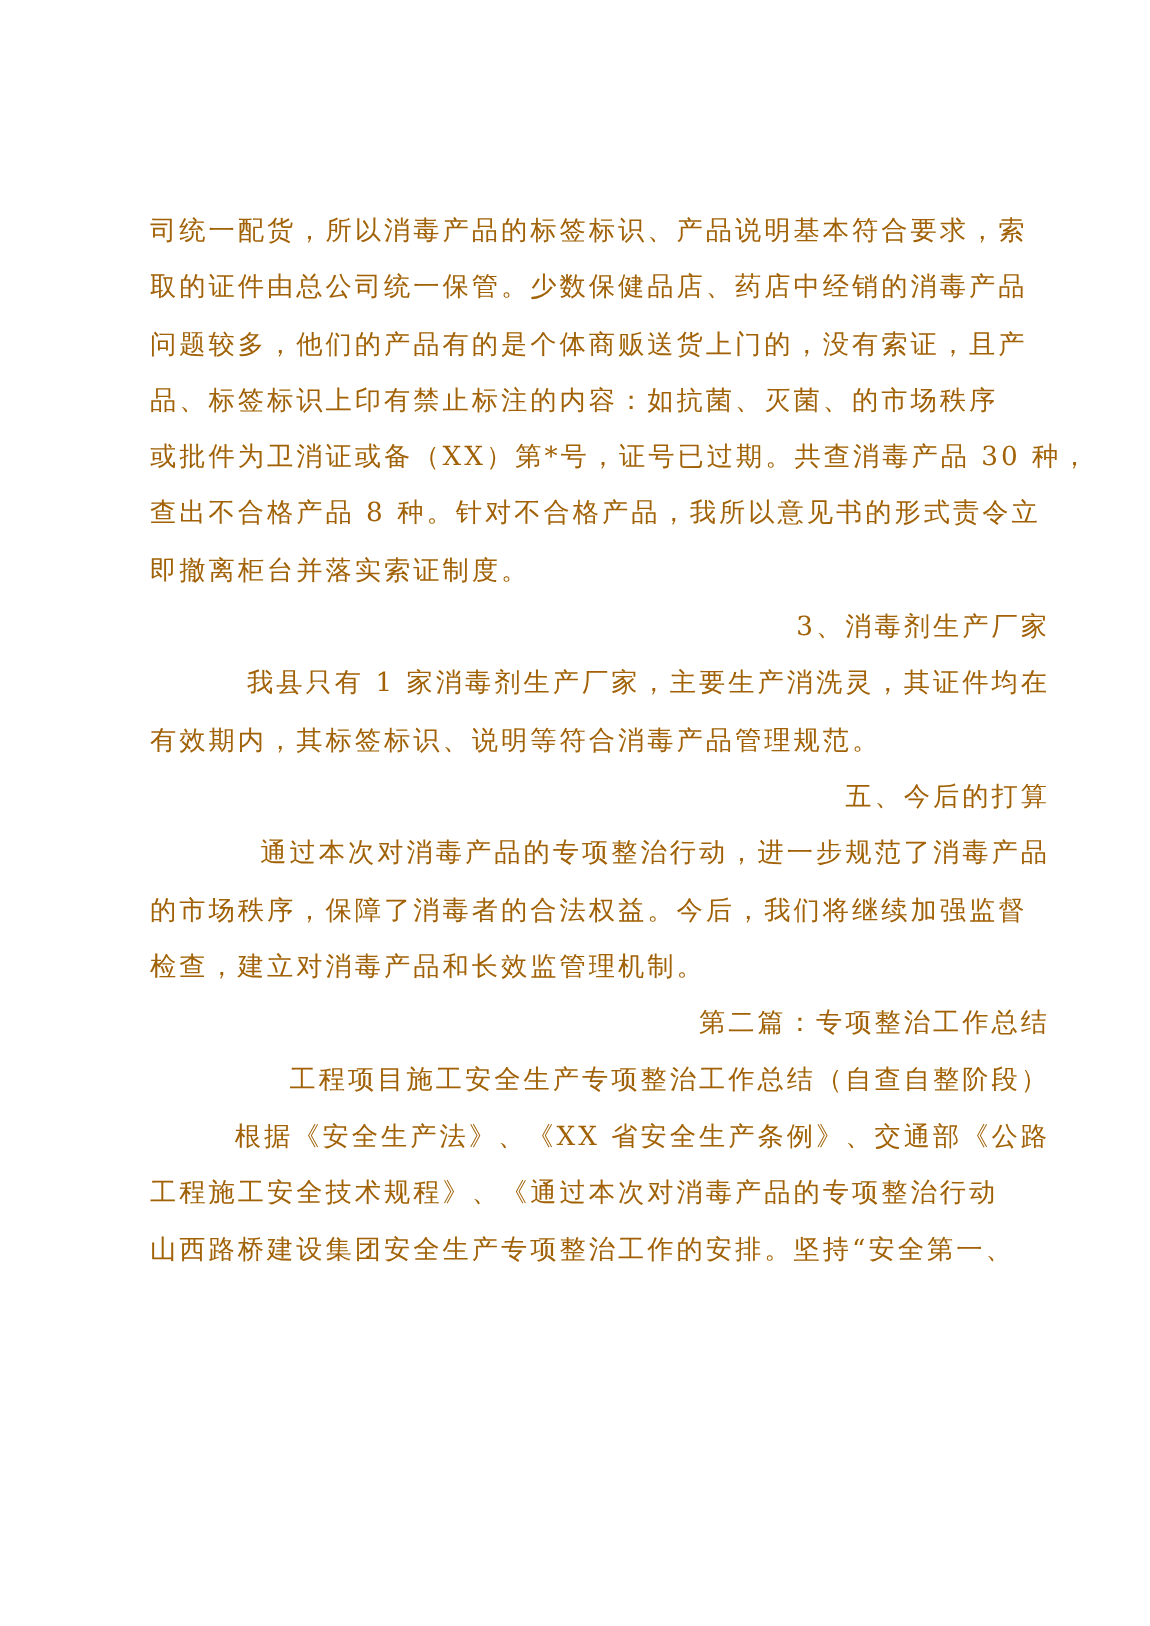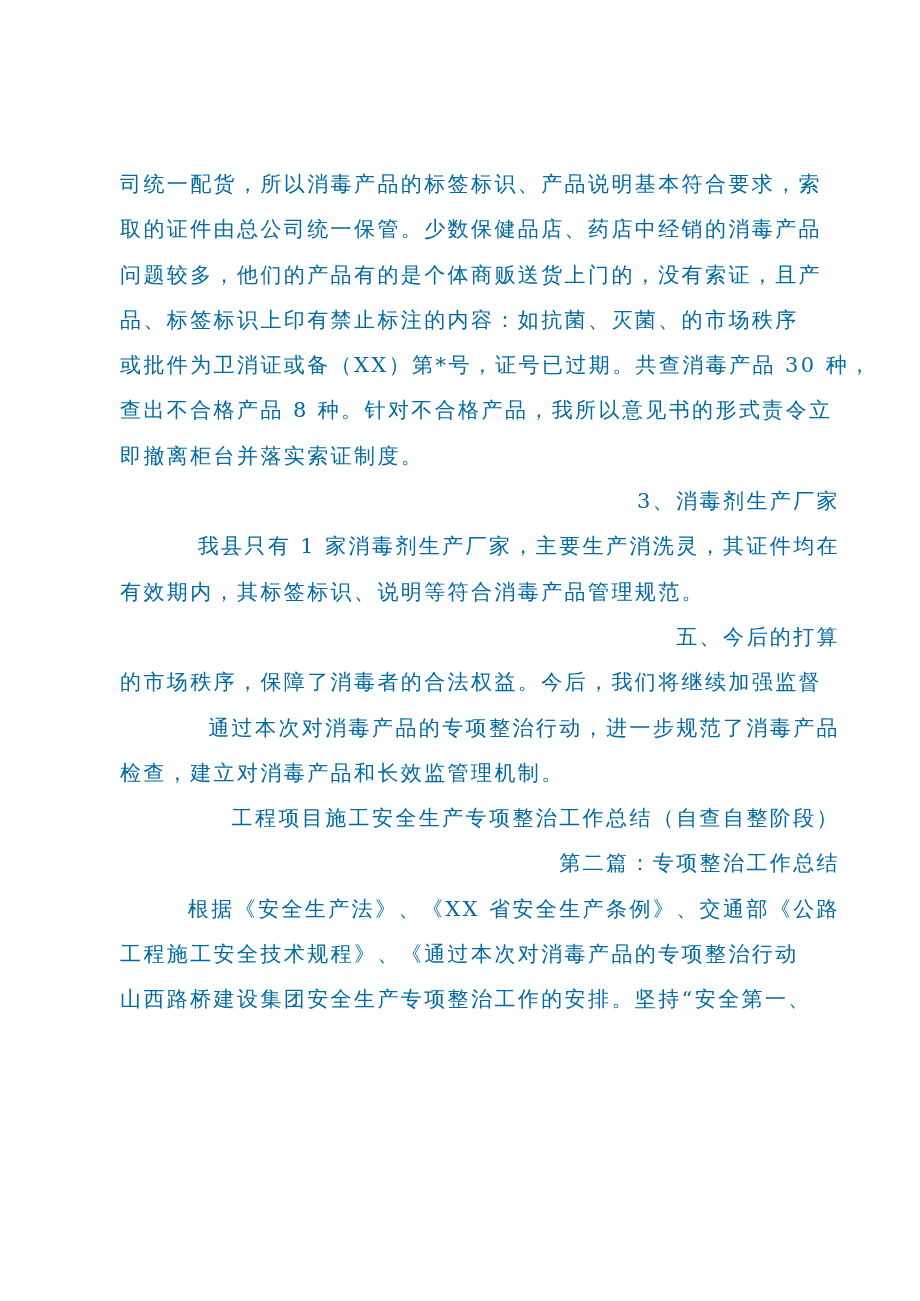--- a/index.html
+++ b/index.html
@@ -22,21 +22,21 @@
       background: #ffffff;
     }
     .body-text {
       position: absolute;
       left: 120px;
       top: 162px;
       width: 720px;
       font-family: "DejaVu Serif", "Liberation Serif", serif;
       font-size: 21px;
       line-height: 45.3px;
-      color: #0369a1;
+      color: #a16207;
       letter-spacing: 2.4px;
     }
     .line {
       display: block;
       white-space: nowrap;
       height: 45.3px;
     }
     .line.indent {
       padding-left: 48px;
       text-align: right;
@@ -51,22 +51,22 @@
     <span class="line">取的证件由总公司统一保管。少数保健品店、药店中经销的消毒产品</span>
     <span class="line">问题较多，他们的产品有的是个体商贩送货上门的，没有索证，且产</span>
     <span class="line">品、标签标识上印有禁止标注的内容：如抗菌、灭菌、的市场秩序</span>
     <span class="line">或批件为卫消证或备（XX）第*号，证号已过期。共查消毒产品 30 种，</span>
     <span class="line">查出不合格产品 8 种。针对不合格产品，我所以意见书的形式责令立</span>
     <span class="line">即撤离柜台并落实索证制度。</span>
     <span class="line indent">3、消毒剂生产厂家</span>
     <span class="line indent">我县只有 1 家消毒剂生产厂家，主要生产消洗灵，其证件均在</span>
     <span class="line">有效期内，其标签标识、说明等符合消毒产品管理规范。</span>
     <span class="line indent">五、今后的打算</span>
+    <span class="line indent">通过本次对消毒产品的专项整治行动，进一步规范了消毒产品</span>
     <span class="line">的市场秩序，保障了消毒者的合法权益。今后，我们将继续加强监督</span>
-    <span class="line indent">通过本次对消毒产品的专项整治行动，进一步规范了消毒产品</span>
     <span class="line">检查，建立对消毒产品和长效监管理机制。</span>
+    <span class="line indent">第二篇：专项整治工作总结</span>
     <span class="line indent">工程项目施工安全生产专项整治工作总结（自查自整阶段）</span>
-    <span class="line indent">第二篇：专项整治工作总结</span>
     <span class="line indent">根据《安全生产法》、《XX 省安全生产条例》、交通部《公路</span>
     <span class="line">工程施工安全技术规程》、《通过本次对消毒产品的专项整治行动</span>
     <span class="line">山西路桥建设集团安全生产专项整治工作的安排。坚持“安全第一、</span>
   </div>
 </div>
 
 </body></html>

